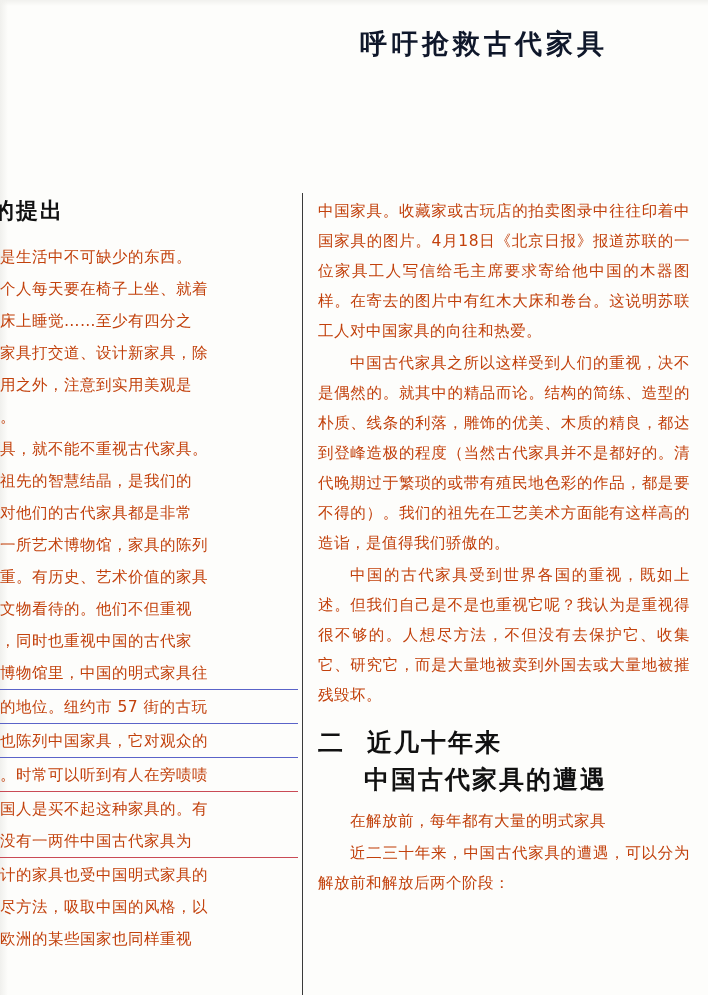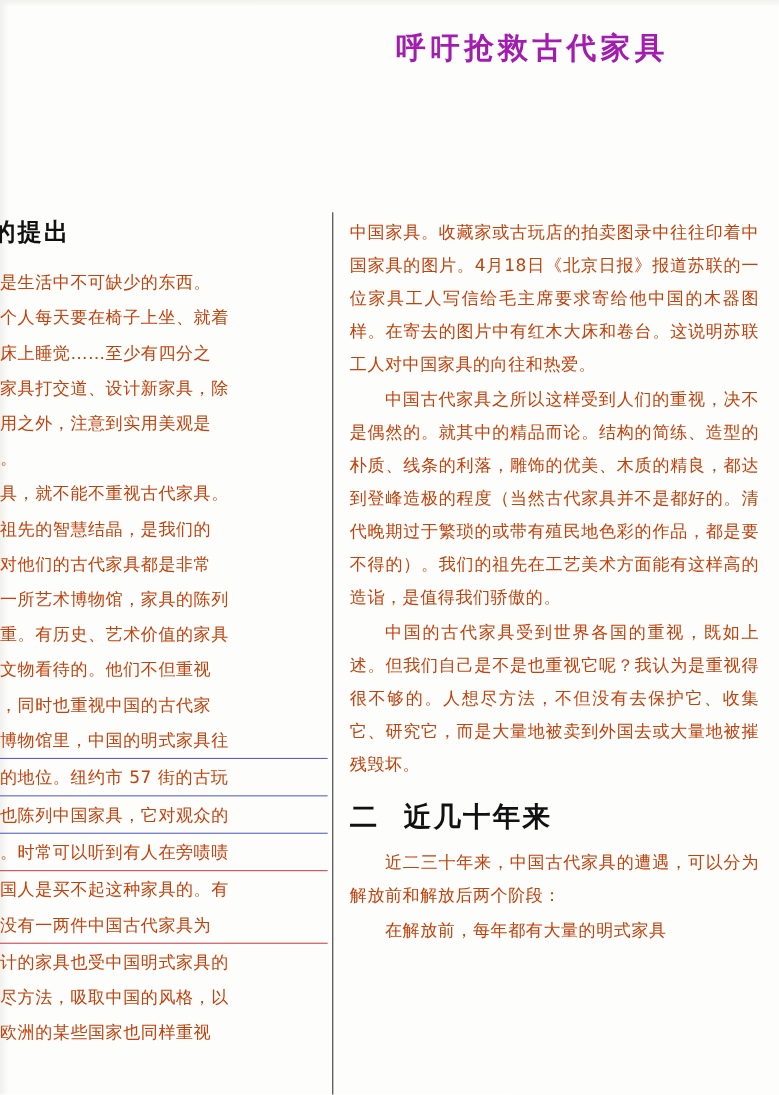--- a/index.html
+++ b/index.html
@@ -22,21 +22,21 @@
   }
   
   .doc-title {
     position: absolute;
     top: 26px;
     left: 360px;
     width: 330px;
     font-size: 27px;
     font-weight: bold;
     letter-spacing: 4px;
-    color: #a21caf;
+    color: #0f172a;
     font-family: Liberation Mono, monospace;
     white-space: nowrap;
   }
 
   
   .col-divider {
     position: absolute;
     left: 302px;
     top: 193px;
     width: 1px;
@@ -159,19 +159,20 @@
     <p class="para">销。欧洲的某些国家也同样重视</p>
   </div>
 
   <div class="col-right">
     <p class="para">中国家具。收藏家或古玩店的拍卖图录中往往印着中国家具的图片。4月18日《北京日报》报道苏联的一位家具工人写信给毛主席要求寄给他中国的木器图样。在寄去的图片中有红木大床和卷台。这说明苏联工人对中国家具的向往和热爱。</p>
     <p class="para indent">中国古代家具之所以这样受到人们的重视，决不是偶然的。就其中的精品而论。结构的简练、造型的朴质、线条的利落，雕饰的优美、木质的精良，都达到登峰造极的程度（当然古代家具并不是都好的。清代晚期过于繁琐的或带有殖民地色彩的作品，都是要不得的）。我们的祖先在工艺美术方面能有这样高的造诣，是值得我们骄傲的。</p>
     <p class="para indent">中国的古代家具受到世界各国的重视，既如上述。但我们自己是不是也重视它呢？我认为是重视得很不够的。人想尽方法，不但没有去保护它、收集它、研究它，而是大量地被卖到外国去或大量地被摧残毁坏。</p>
 
     <div class="sec-head-2">
       <span class="num">二</span><span>近几十年来</span>
+      <span class="line2">中国古代家具的遭遇</span>
     </div>
 
+    <p class="para indent">在解放前，每年都有大量的明式家具</p>
     <p class="para indent">近二三十年来，中国古代家具的遭遇，可以分为解放前和解放后两个阶段：</p>
-    <p class="para indent">在解放前，每年都有大量的明式家具</p>
   </div>
 
 </div>
 
 </body></html>

